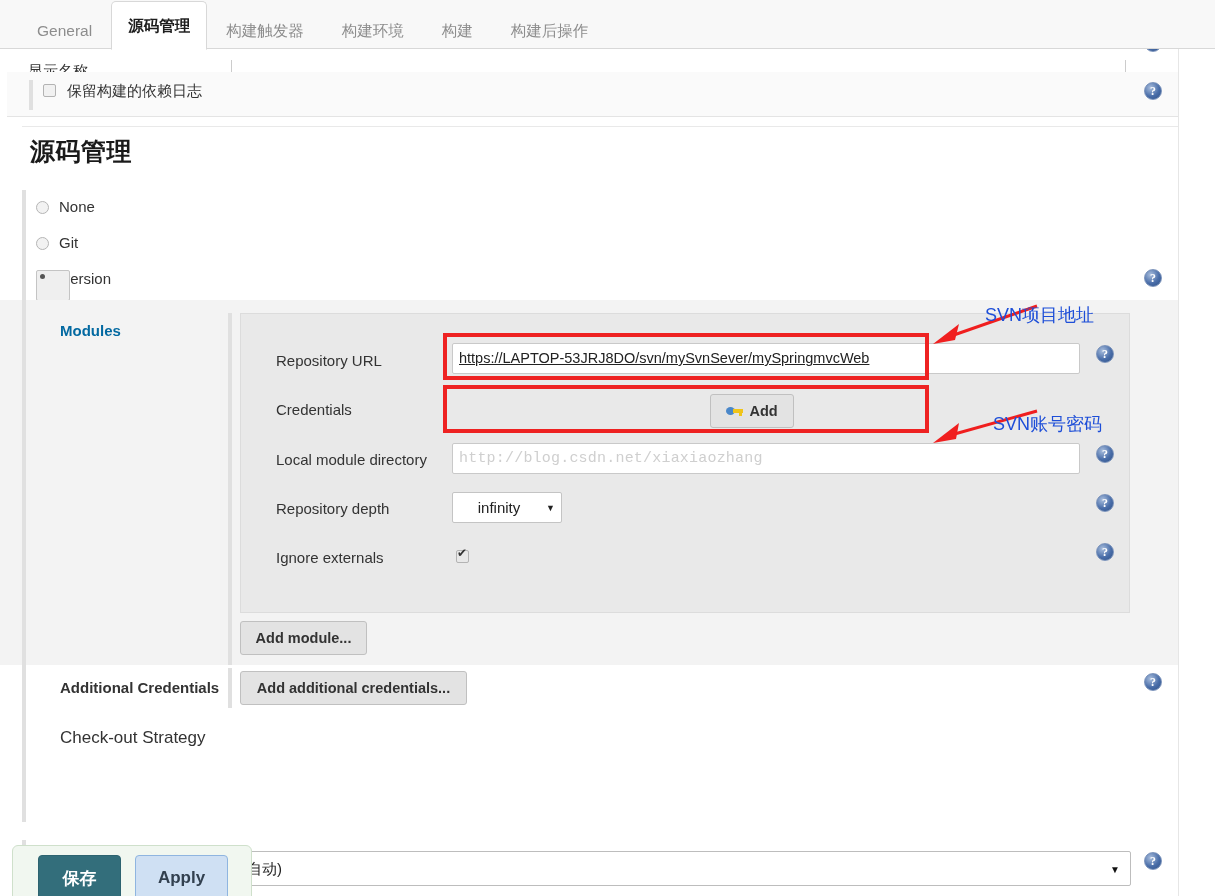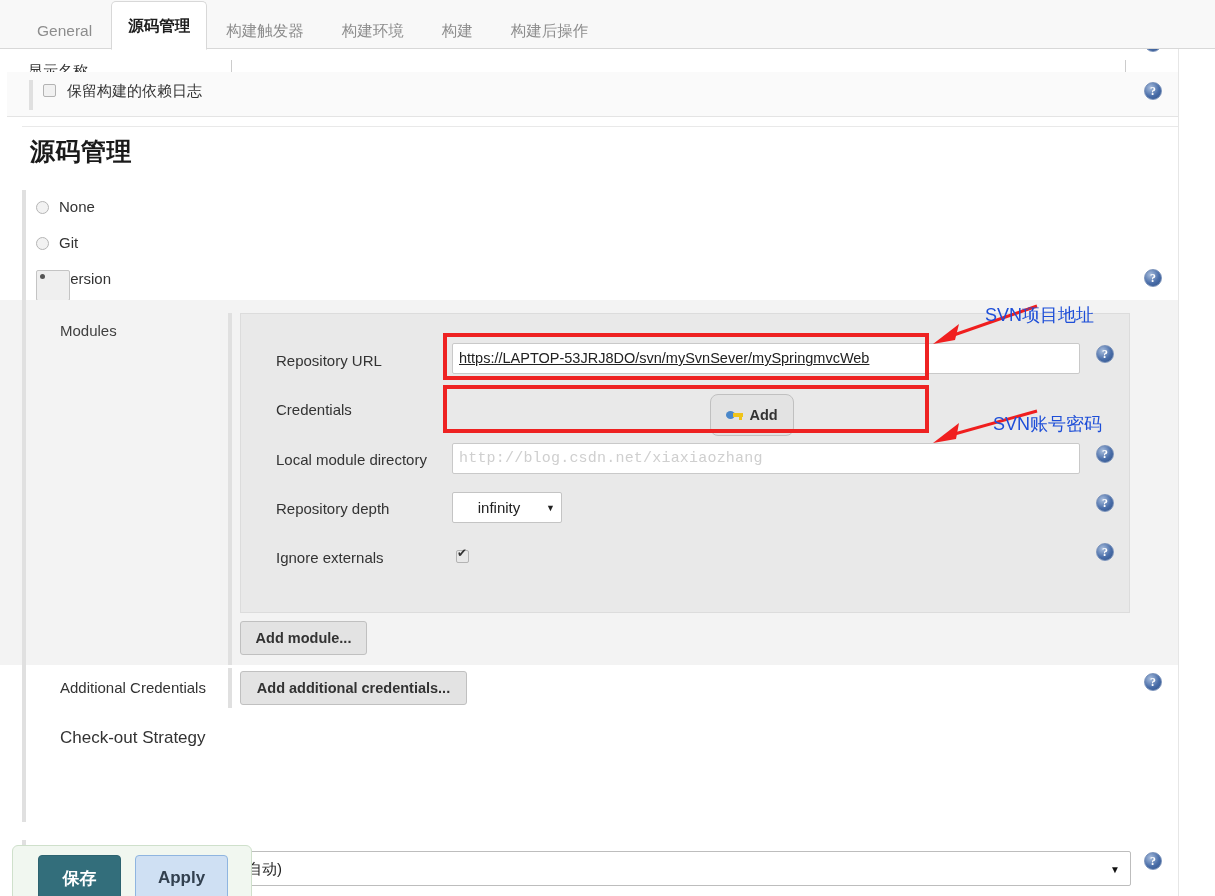--- a/index.html
+++ b/index.html
@@ -110,21 +110,21 @@
   }
 
   
   .modules-area {
     position: absolute; left: 0px; top: 300px;
     width: 1178px; height: 365px;
     background: #f3f3f3;
   }
   .modules-label {
     position: absolute; left: 60px; top: 322px;
-    font-size: 15px; color: #404040;
+    font-size: 15px; color: #0369a1; font-weight: bold;
   }
   .module-box {
     position: absolute; left: 240px; top: 313px;
     width: 890px; height: 300px;
     background: #e9e9e9;
     border: 1px solid #dcdcdc;
   }
   .flabel { position: absolute; left: 276px; font-size: 15px; color: #333; }
 
   .tinput {
@@ -312,21 +312,21 @@
     <div class="vbar" style="left:228px; top:313px; height:352px;"></div>
 
     <div class="modules-label">Modules</div>
     <div class="module-box"></div>
 
     <div class="flabel" style="top:352px;">Repository URL</div>
     <div class="tinput" style="left:452px; top:343px; width:628px;text-decoration:underline;">https://LAPTOP-53JRJ8DO/svn/mySvnSever/mySpringmvcWeb</div>
     <div class="help" style="left:1096px; top:345px;">?</div>
 
     <div class="flabel" style="top:401px;">Credentials</div>
-    <div class="btn with-icon" style="left:710px; top:394px; width:84px; height:42px;border-radius:8px;">
+    <div class="btn with-icon" style="left:710px; top:394px; width:84px; height:34px;">
       <span class="keyicon">
           <span class="kc"></span>
           <span class="kb"></span>
           <span class="kt"></span>
         </span>
       <span>Add</span>
     </div>
 
     <div class="flabel" style="top:451px;">Local module directory</div>
     <div class="tinput placeholder" style="left:452px; top:443px; width:628px;">http://blog.csdn.net/xiaxiaozhang</div>
@@ -337,21 +337,21 @@
     <div class="help" style="left:1096px; top:494px;">?</div>
 
     <div class="flabel" style="top:549px;">Ignore externals</div>
     <span class="cb checked" style="position:absolute; left:456px; top:550px;"></span>
     <div class="help" style="left:1096px; top:543px;">?</div>
 
     <div class="btn" style="left:240px; top:621px; width:127px; height:34px;">Add module...</div>
 
     <div class="vbar" style="left:22px; top:665px; height:47px;"></div>
     <div class="vbar" style="left:228px; top:668px; height:40px;"></div>
-    <div style="position:absolute; left:60px; top:679px; font-size:15px; color:#333;">Additional Credentials</div>
+    <div style="position:absolute; left:60px; top:679px; font-size:15px; color:#333;font-weight:bold;">Additional Credentials</div>
     <div class="btn" style="left:240px; top:671px; width:227px; height:34px;">Add additional credentials...</div>
     <div class="help" style="left:1144px; top:673px;">?</div>
 
     <div class="vbar" style="left:22px; top:712px; height:110px;"></div>
     <div class="strategy-label">Check-out Strategy</div>
 
     <div class="vbar" style="left:22px; top:840px; height:56px;"></div>
     <div class="bottom-sel">(自动)</div>
     <div class="help" style="left:1144px; top:852px;">?</div>
 

